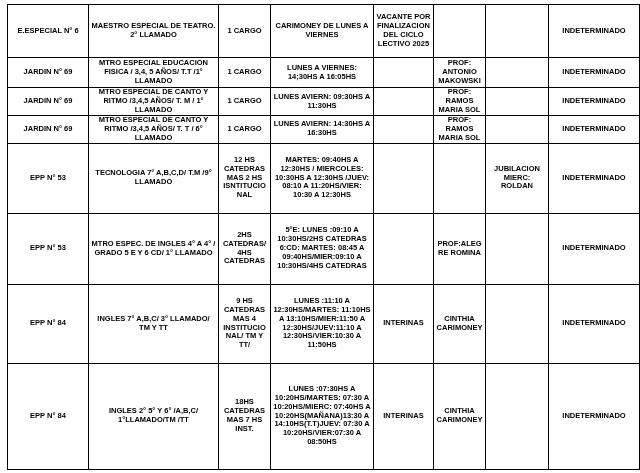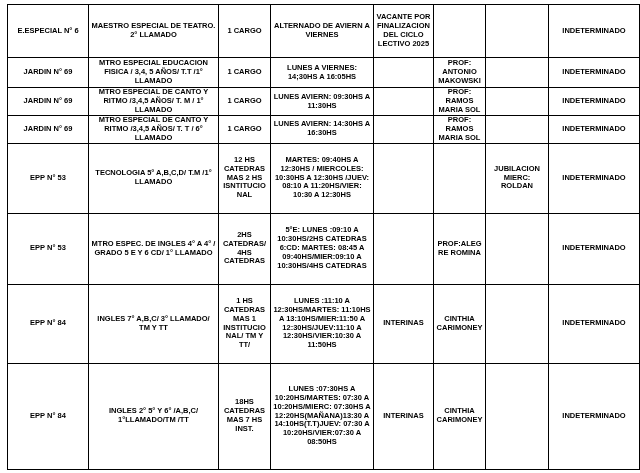--- a/index.html
+++ b/index.html
@@ -56,21 +56,21 @@
       <col style="width:60px">
       <col style="width:52px">
       <col style="width:63px">
       <col style="width:91px">
     </colgroup>
     <tbody>
       <tr class="r1">
         <td class="c-school">E.ESPECIAL N° 6</td>
         <td class="c-pos">MAESTRO ESPECIAL DE TEATRO. 2° LLAMADO</td>
         <td class="c-hours">1 CARGO</td>
-        <td class="c-sched">ALTERNADO DE AVIERN A VIERNES</td>
+        <td class="c-sched">CARIMONEY DE LUNES A VIERNES</td>
         <td class="c-status">VACANTE POR FINALIZACION DEL CICLO LECTIVO 2025</td>
         <td class="c-prof"></td>
         <td class="c-notes"></td>
         <td class="c-term">INDETERMINADO</td>
       </tr>
       <tr class="r2">
         <td class="c-school">JARDIN N° 69</td>
         <td class="c-pos">MTRO ESPECIAL EDUCACION FISICA / 3,4, 5 AÑOS/ T.T /1° LLAMADO</td>
         <td class="c-hours">1 CARGO</td>
         <td class="c-sched">LUNES A VIERNES: 14;30HS A 16:05HS</td>
@@ -94,53 +94,53 @@
         <td class="c-pos">MTRO ESPECIAL DE CANTO Y RITMO /3,4,5 AÑOS/ T. T / 6° LLAMADO</td>
         <td class="c-hours">1 CARGO</td>
         <td class="c-sched">LUNES AVIERN: 14:30HS A 16:30HS</td>
         <td class="c-status"></td>
         <td class="c-prof">PROF: RAMOS MARIA SOL</td>
         <td class="c-notes"></td>
         <td class="c-term">INDETERMINADO</td>
       </tr>
       <tr class="r5">
         <td class="c-school">EPP N° 53</td>
-        <td class="c-pos">TECNOLOGIA 5° A,B,C,D/ T.M /1° LLAMADO</td>
+        <td class="c-pos">TECNOLOGIA 7° A,B,C,D/ T.M /9° LLAMADO</td>
         <td class="c-hours">12 HS CATEDRAS MAS 2 HS ISNTITUCIONAL</td>
         <td class="c-sched">MARTES: 09:40HS A 12:30HS / MIERCOLES: 10:30HS A 12:30HS /JUEV: 08:10 A 11:20HS/VIER: 10:30 A 12:30HS</td>
         <td class="c-status"></td>
         <td class="c-prof"></td>
         <td class="c-notes">JUBILACION MIERC: ROLDAN</td>
         <td class="c-term">INDETERMINADO</td>
       </tr>
       <tr class="r6">
         <td class="c-school">EPP N° 53</td>
         <td class="c-pos">MTRO ESPEC. DE INGLES 4° A 4° / GRADO 5 E Y 6 CD/ 1° LLAMADO</td>
         <td class="c-hours">2HS CATEDRAS/ 4HS CATEDRAS</td>
         <td class="c-sched">5°E: LUNES :09:10 A 10:30HS/2HS CATEDRAS 6:CD: MARTES: 08:45 A 09:40HS/MIER:09:10 A 10:30HS/4HS CATEDRAS</td>
         <td class="c-status"></td>
         <td class="c-prof">PROF:ALEGRE ROMINA</td>
         <td class="c-notes"></td>
         <td class="c-term">INDETERMINADO</td>
       </tr>
       <tr class="r7">
         <td class="c-school">EPP N° 84</td>
         <td class="c-pos">INGLES 7° A,B,C/ 3° LLAMADO/ TM Y TT</td>
-        <td class="c-hours">1 HS CATEDRAS MAS 1 INSTITUCIONAL/ TM Y TT/</td>
+        <td class="c-hours">9 HS CATEDRAS MAS 4 INSTITUCIONAL/ TM Y TT/</td>
         <td class="c-sched">LUNES :11:10 A 12:30HS/MARTES: 11:10HS A 13:10HS/MIER:11:50 A 12:30HS/JUEV:11:10 A 12:30HS/VIER:10:30 A 11:50HS</td>
         <td class="c-status">INTERINAS</td>
         <td class="c-prof">CINTHIA CARIMONEY</td>
         <td class="c-notes"></td>
         <td class="c-term">INDETERMINADO</td>
       </tr>
       <tr class="r8">
         <td class="c-school">EPP N° 84</td>
         <td class="c-pos">INGLES 2° 5° Y 6° /A,B,C/ 1°LLAMADO/TM /TT</td>
         <td class="c-hours">18HS CATEDRAS MAS 7 HS INST.</td>
-        <td class="c-sched">LUNES :07:30HS A 10:20HS/MARTES: 07:30 A 10:20HS/MIERC: 07:30HS A 12:20HS(MAÑANA)13:30 A 14:10HS(T.T)JUEV: 07:30 A 10:20HS/VIER:07:30 A 08:50HS</td>
+        <td class="c-sched">LUNES :07:30HS A 10:20HS/MARTES: 07:30 A 10:20HS/MIERC: 07:40HS A 10:20HS(MAÑANA)13:30 A 14:10HS(T.T)JUEV: 07:30 A 10:20HS/VIER:07:30 A 08:50HS</td>
         <td class="c-status">INTERINAS</td>
         <td class="c-prof">CINTHIA CARIMONEY</td>
         <td class="c-notes"></td>
         <td class="c-term">INDETERMINADO</td>
       </tr>
     </tbody>
   </table>
 </div>
 
 </body></html>

